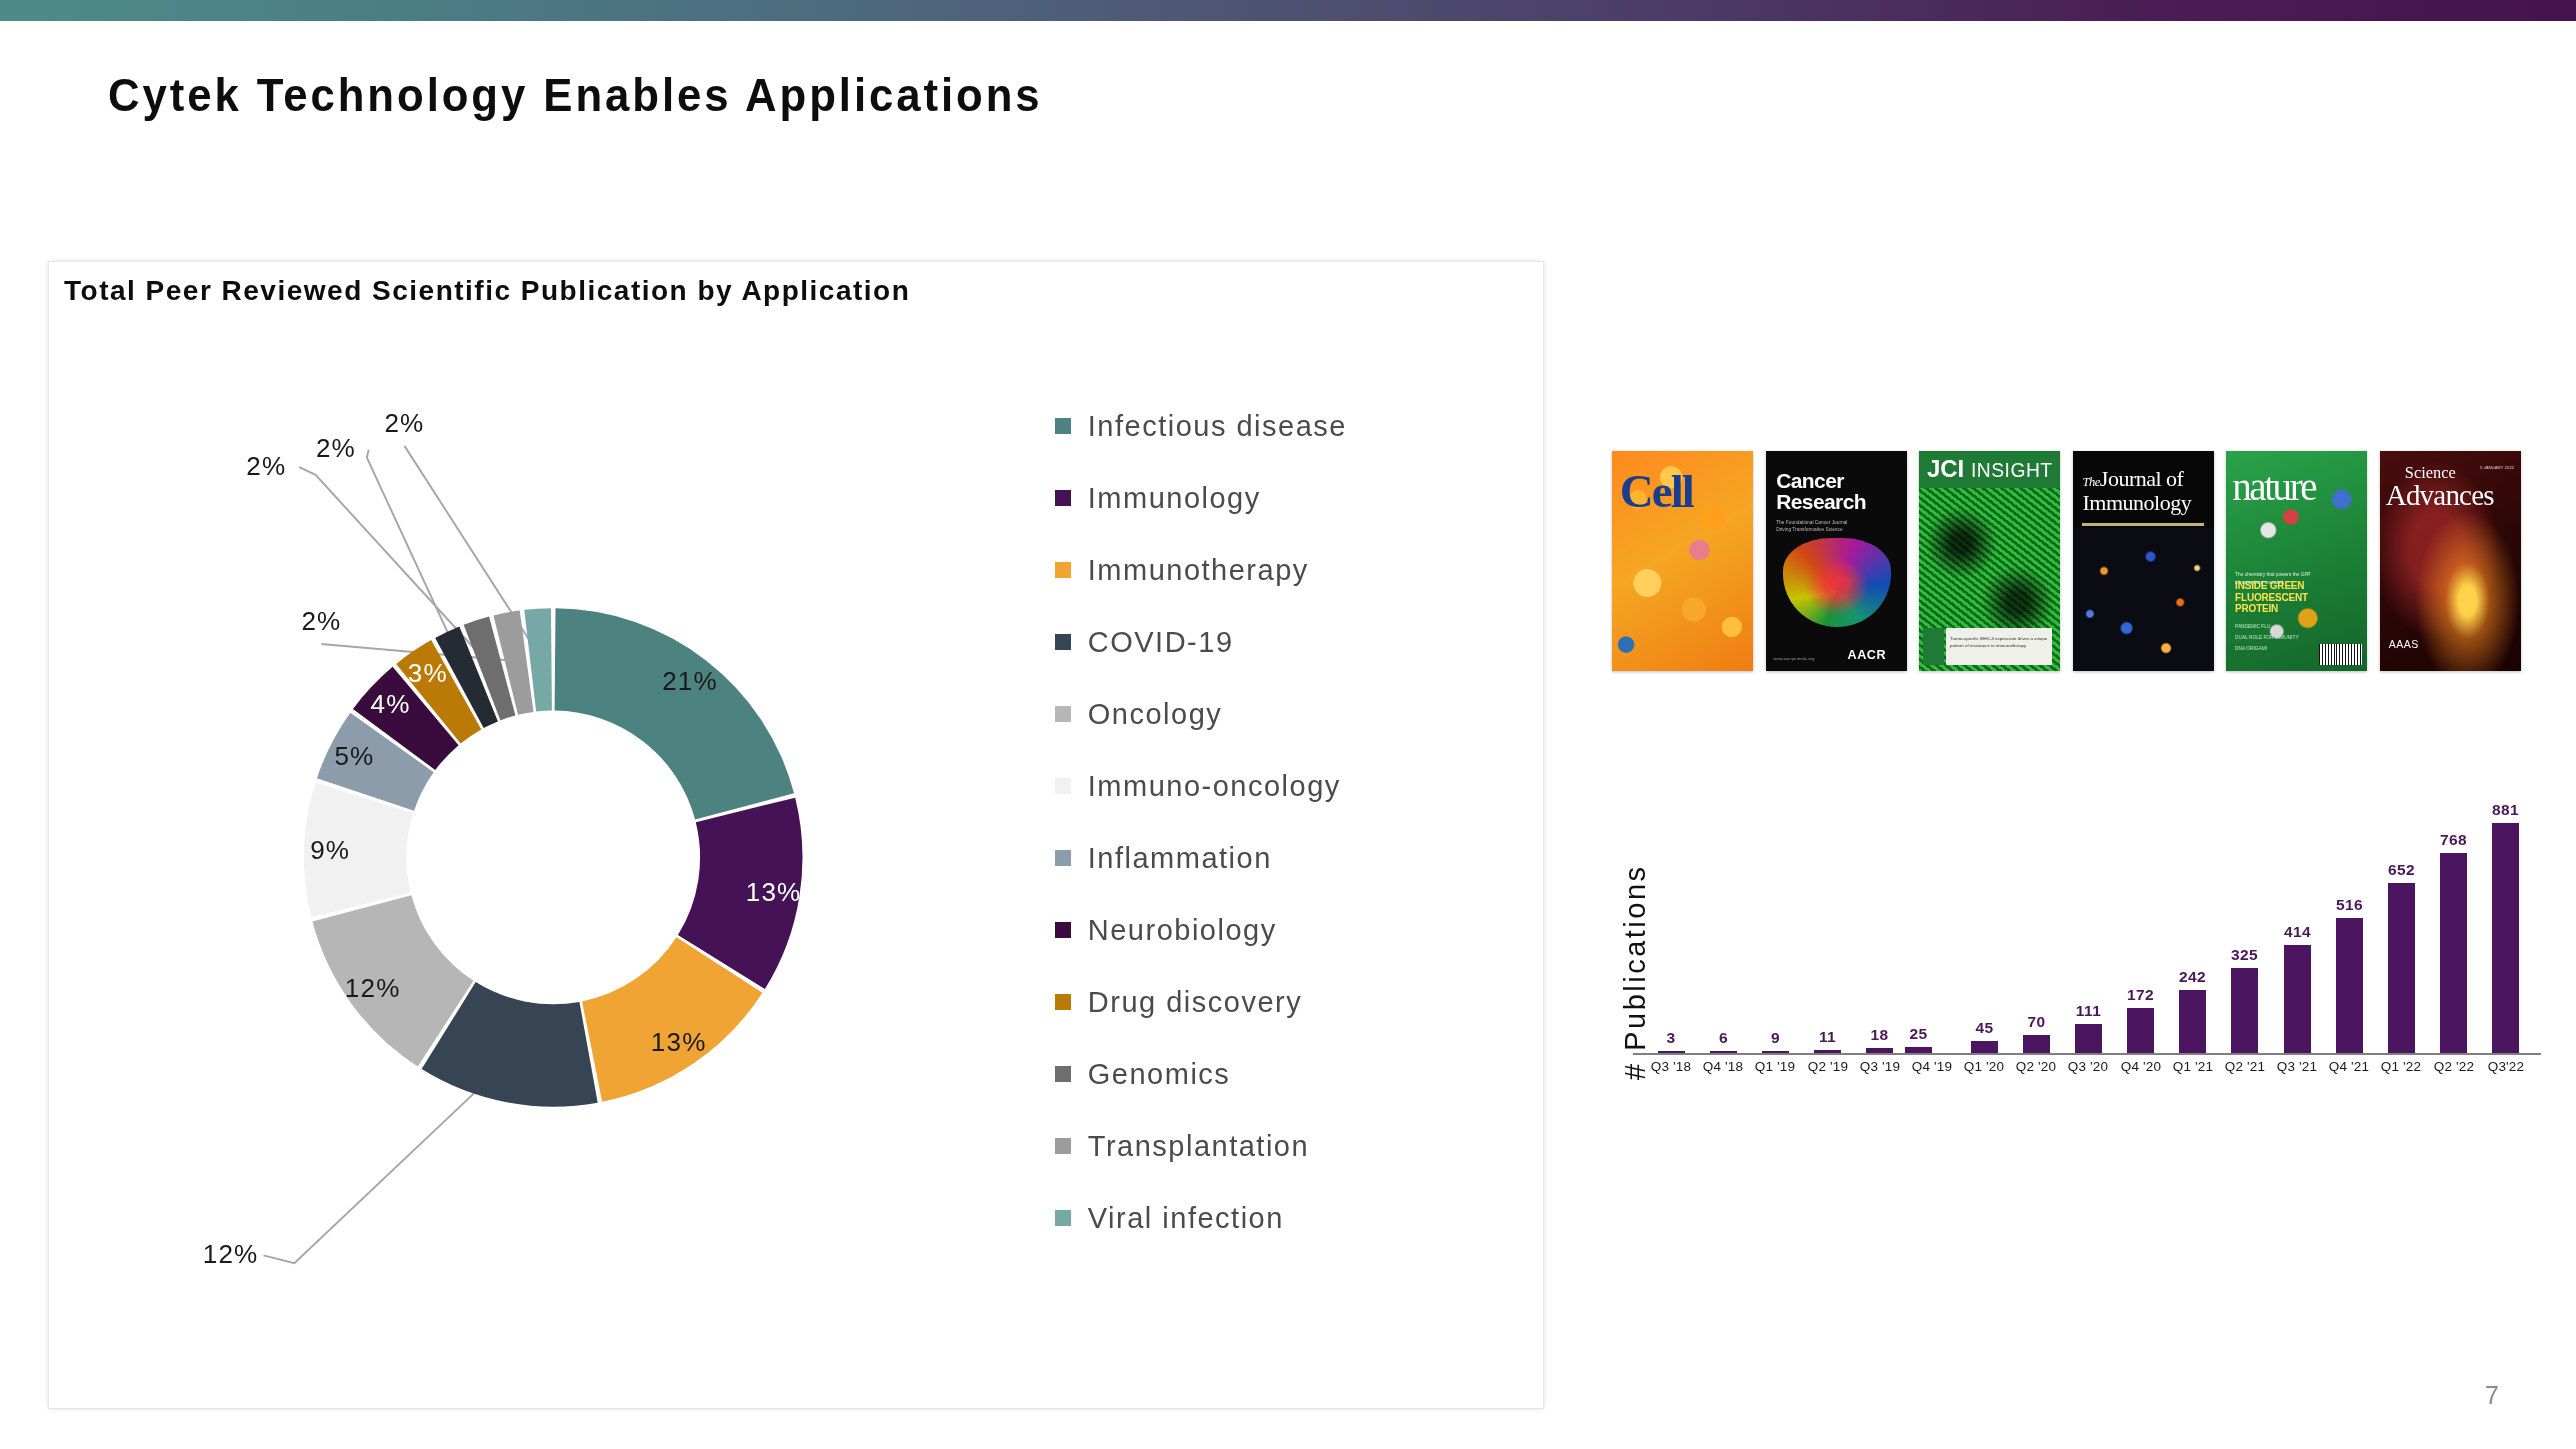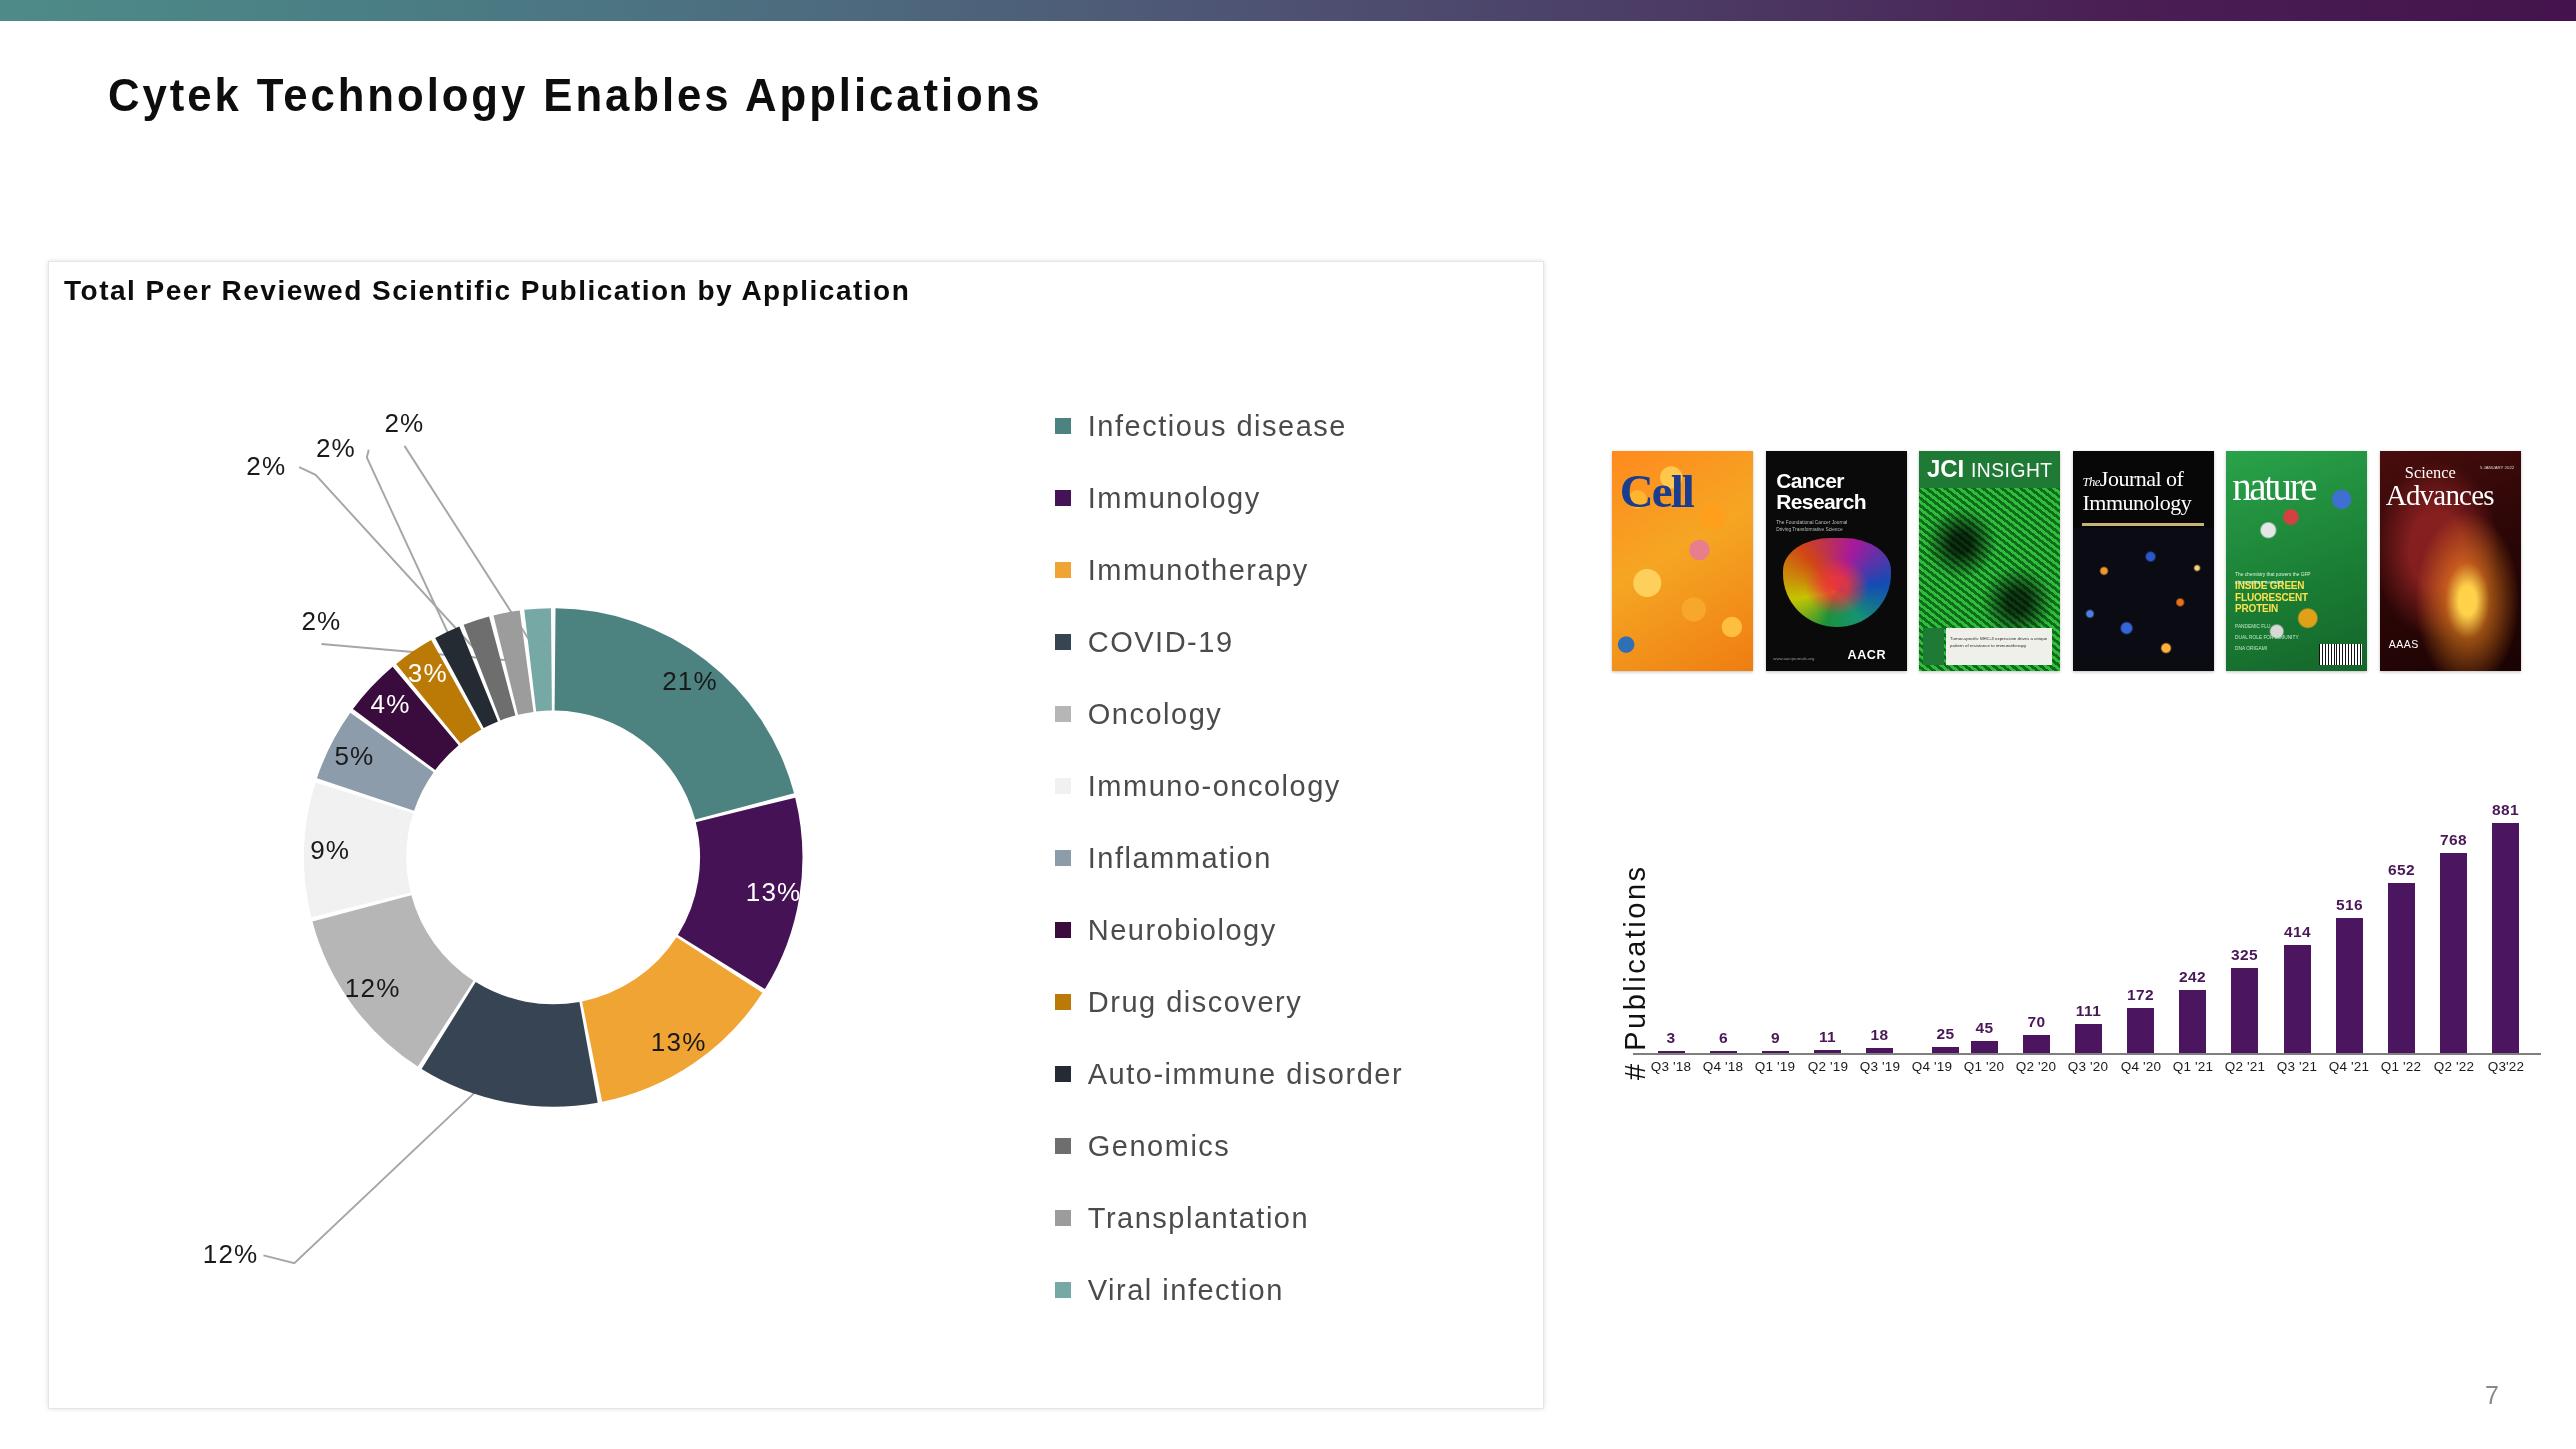--- a/index.html
+++ b/index.html
@@ -247,24 +247,20 @@
     </div>
     <div class="legend-row">
       <span class="legend-swatch" style="background: rgb(58, 11, 61);"></span>
       <span class="legend-label">Neurobiology</span>
     </div>
     <div class="legend-row">
       <span class="legend-swatch" style="background: rgb(187, 122, 6);"></span>
       <span class="legend-label">Drug discovery</span>
     </div>
     <div class="legend-row">
-      <span class="legend-swatch" style="background: rgb(36, 43, 51);"></span>
-      <span class="legend-label">Auto-immune disorder</span>
-    </div>
-    <div class="legend-row">
       <span class="legend-swatch" style="background: rgb(110, 110, 110);"></span>
       <span class="legend-label">Genomics</span>
     </div>
     <div class="legend-row">
       <span class="legend-swatch" style="background: rgb(156, 156, 156);"></span>
       <span class="legend-label">Transplantation</span>
     </div>
     <div class="legend-row">
       <span class="legend-swatch" style="background: rgb(118, 168, 165);"></span>
       <span class="legend-label">Viral infection</span>
@@ -352,21 +348,21 @@
       <div class="bar-rect" style="height: 2.3px; background: rgb(75, 21, 96);"></div>
     </div>
     <div class="bar-col" style="left: 169px; width: 27px;">
       <div class="bar-val" style="color: rgb(74, 24, 88);">11</div>
       <div class="bar-rect" style="height: 2.9px; background: rgb(75, 21, 96);"></div>
     </div>
     <div class="bar-col" style="left: 221px; width: 27px;">
       <div class="bar-val" style="color: rgb(74, 24, 88);">18</div>
       <div class="bar-rect" style="height: 4.7px; background: rgb(75, 21, 96);"></div>
     </div>
-    <div class="bar-col" style="left: 287px; width: 27px;">
+    <div class="bar-col" style="left: 260px; width: 27px;">
       <div class="bar-val" style="color: rgb(74, 24, 88);">25</div>
       <div class="bar-rect" style="height: 6.5px; background: rgb(75, 21, 96);"></div>
     </div>
     <div class="bar-col" style="left: 326px; width: 27px;">
       <div class="bar-val" style="color: rgb(74, 24, 88);">45</div>
       <div class="bar-rect" style="height: 11.7px; background: rgb(75, 21, 96);"></div>
     </div>
     <div class="bar-col" style="left: 378px; width: 27px;">
       <div class="bar-val" style="color: rgb(74, 24, 88);">70</div>
       <div class="bar-rect" style="height: 18px; background: rgb(75, 21, 96);"></div>

